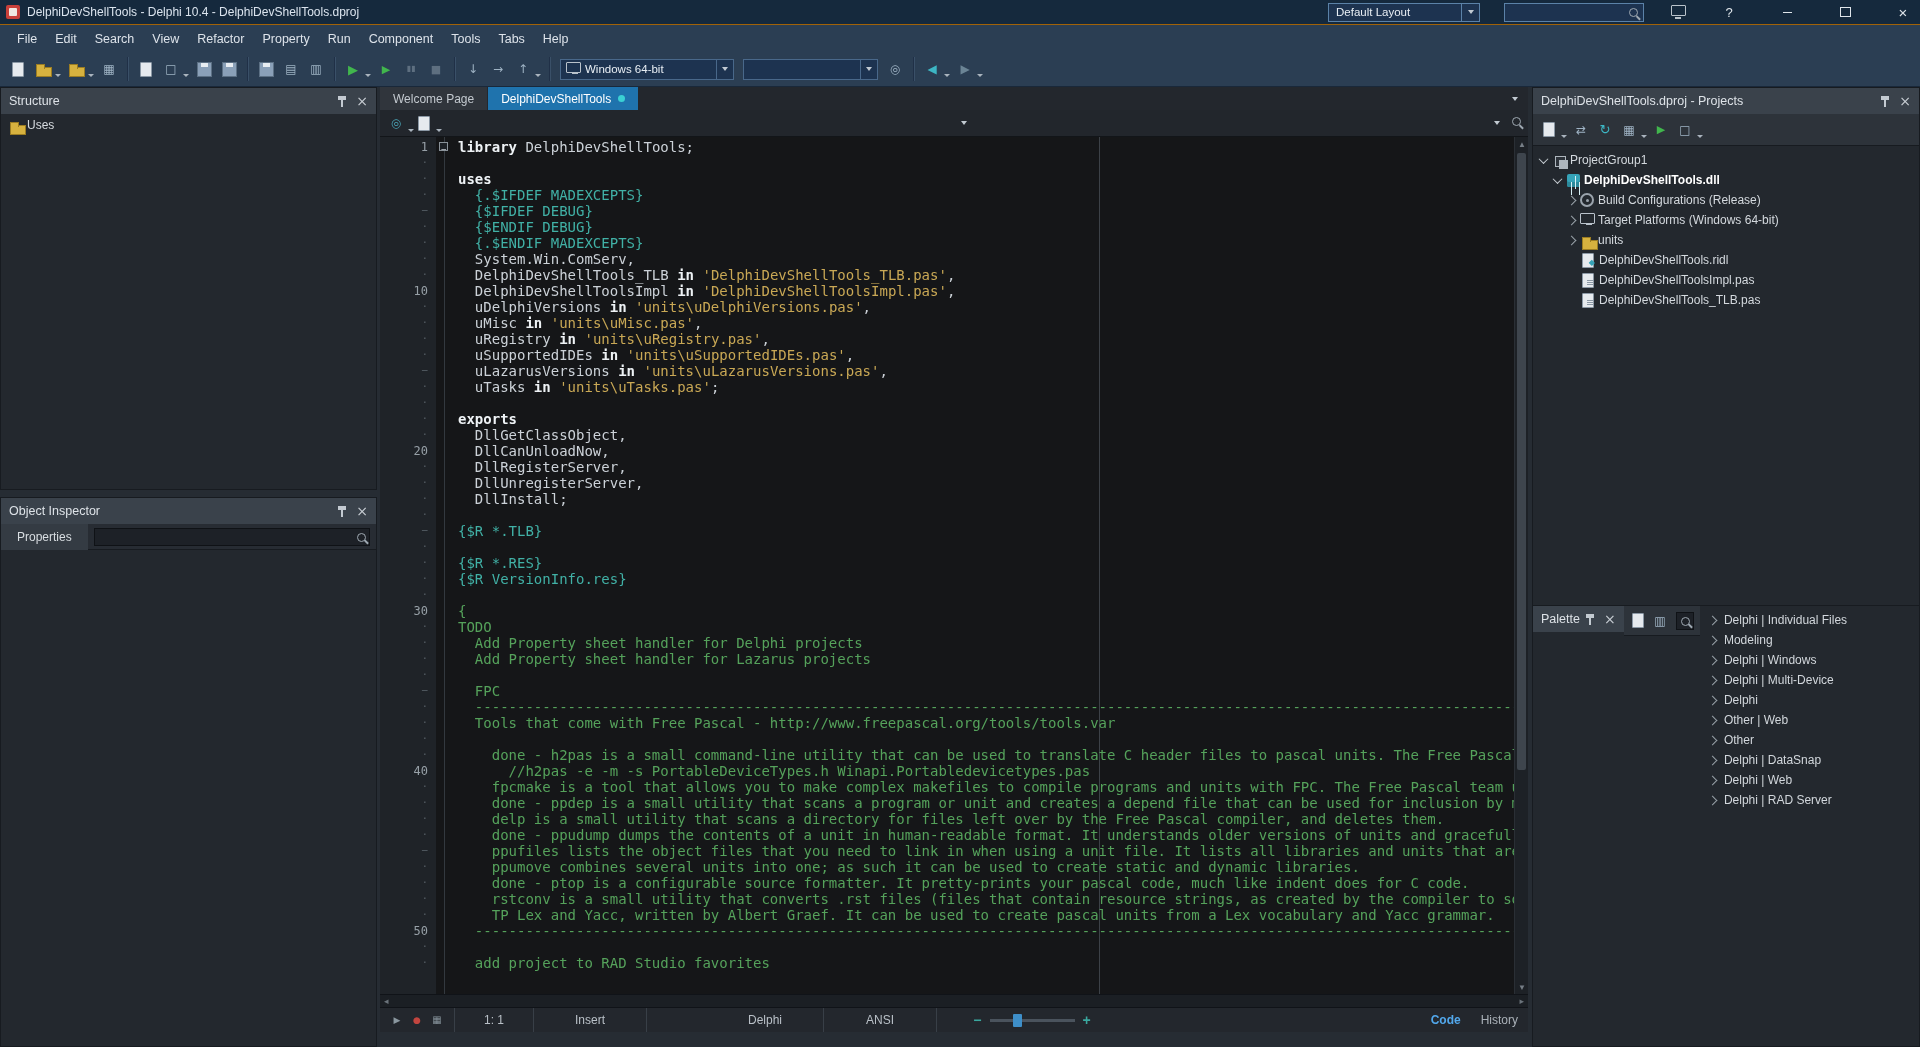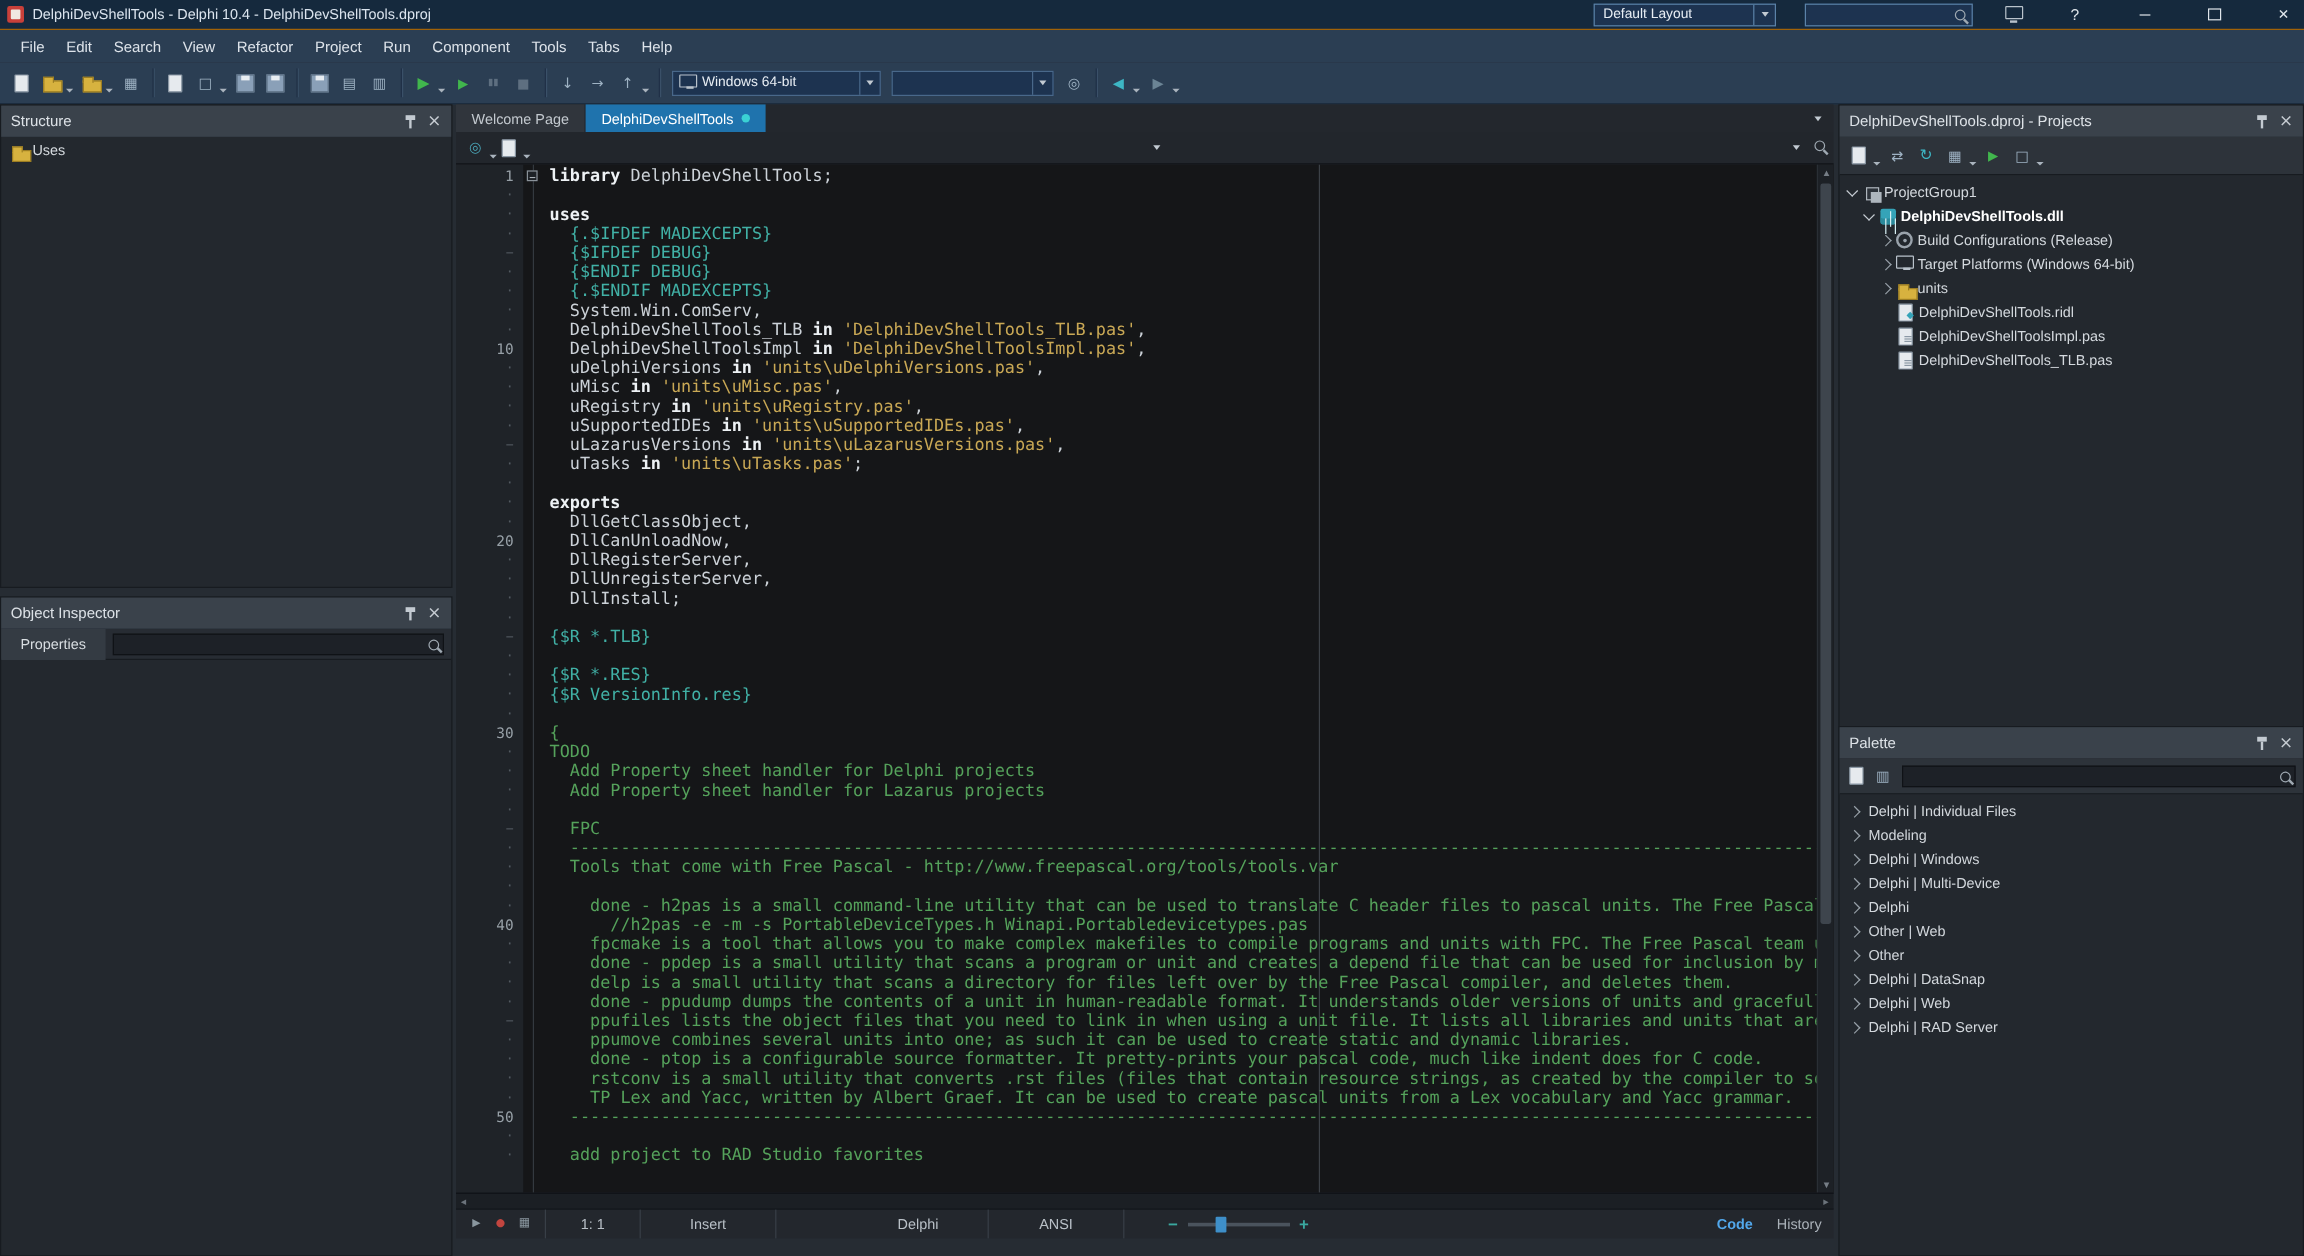--- a/index.html
+++ b/index.html
@@ -175,21 +175,21 @@
     flex:none; margin:0 4px 0 1px; }
   .cv-down { transform:rotate(45deg) translate(-1px,-1px); }
   .cv-right { transform:rotate(-45deg); border-color:#98a1a9; }
   .cv-space { width:13px; flex:none; }
   .indent { flex:none; }
   .pr-tabs { height:24px; background:#2b313a; border-top:1px solid #1b2026; display:flex; align-items:stretch; }
   .ptab { display:flex; align-items:center; padding:0 8px; font-size:11.5px; color:#b6bdc4;
     border-right:1px solid #3c434b; white-space:nowrap; overflow:hidden; }
   .ptab.active { color:#ffffff; font-weight:bold; }
 
-  .palette-panel { top:518px; bottom:0; display:flex; flex-direction:column; }
+  .palette-panel { top:518px; bottom:0; display:flex; }
   .pal-toolbar { height:30px; background:#2d333a; border-bottom:1px solid #171b20;
     display:flex; align-items:center; padding:0 6px 0 4px; gap:2px; }
   .pal-search { flex:1; height:18px; background:#1d2127; border:1px solid #0f1216;
     display:flex; align-items:center; justify-content:flex-end; margin-left:4px; }
   .pal-list { flex:1; padding-top:4px; overflow:hidden; }
   .pal-row { height:20px; display:flex; align-items:center; padding-left:8px; font-size:12px; color:#d2d7dc; }
 </style>
 </head>
 <body>
 
@@ -213,21 +213,21 @@
     <span class="winbtn ic-closewin"></span>
   </div>
 </div>
 
 <div class="menubar" id="menubar">
     <div class="menu-item">File</div>
     <div class="menu-item">Edit</div>
     <div class="menu-item">Search</div>
     <div class="menu-item">View</div>
     <div class="menu-item">Refactor</div>
-    <div class="menu-item">Project</div>
+    <div class="menu-item">Property</div>
     <div class="menu-item">Run</div>
     <div class="menu-item">Component</div>
     <div class="menu-item">Tools</div>
     <div class="menu-item">Tabs</div>
     <div class="menu-item">Help</div>
   </div>
 
 <div class="toolbar" id="toolbar">
     <span class="tool-btn">
       <span class="icon ic-page"></span>

